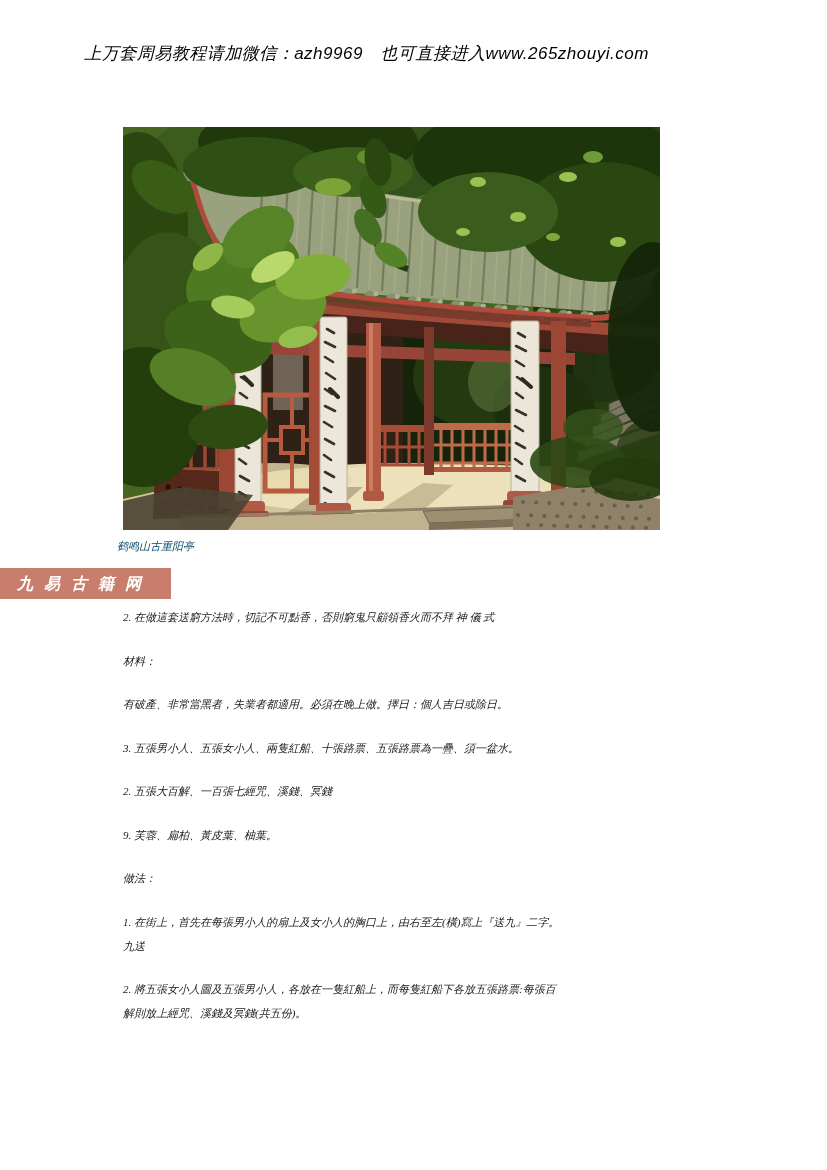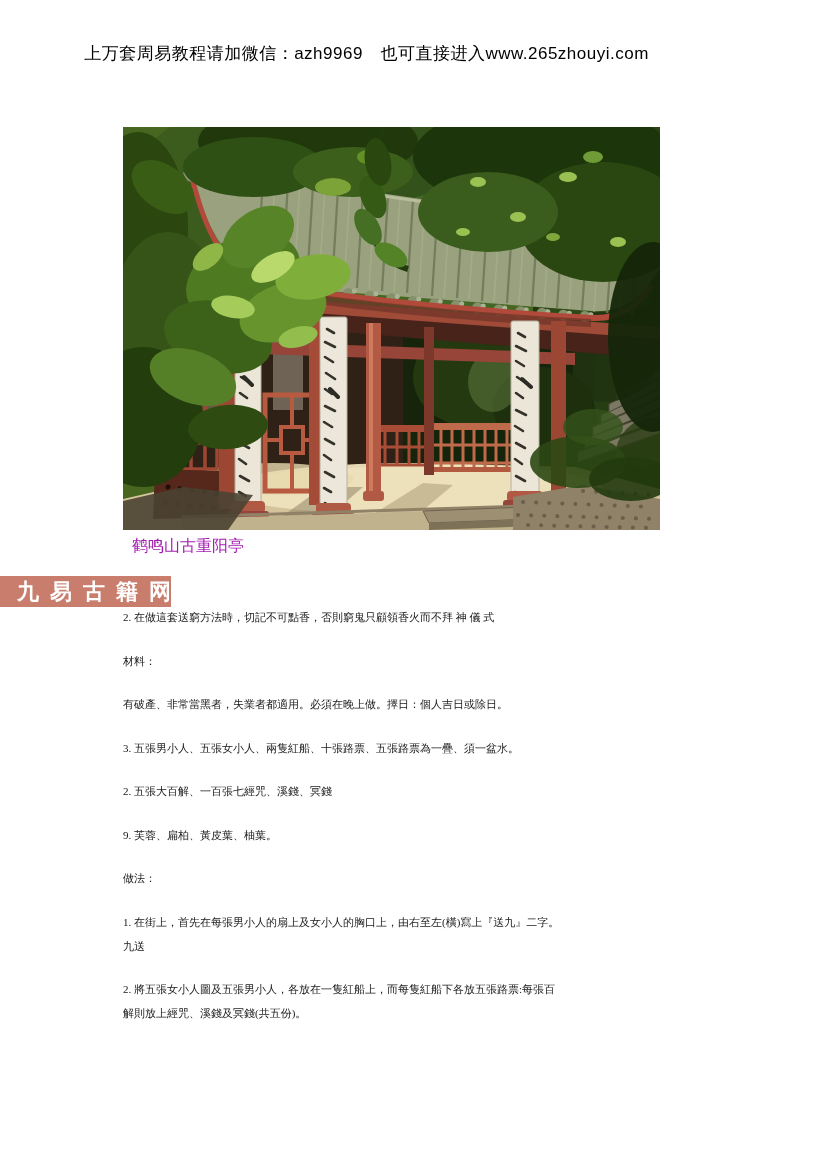--- a/index.html
+++ b/index.html
@@ -1,27 +1,27 @@
 <!DOCTYPE html>
 <html><head>
 <meta charset="utf-8">
 <style>
   html,body{margin:0;padding:0;background:#ffffff;}
   .page{position:relative;width:689px;height:1170px;background:#ffffff;overflow:hidden;
-        font-family:"Liberation Serif","DejaVu Serif",serif;color:#1b1b1b;}
+        font-family:"Liberation Serif","DejaVu Serif",serif;color:#1b1b1b;font-style:italic;}
   .header-promo{position:absolute;top:44px;left:0;width:100%;text-align:center;
         font-family:"Liberation Sans","DejaVu Sans",sans-serif;font-size:17px;line-height:20px;
         color:#000;letter-spacing:.5px;transform:translateX(22px);white-space:nowrap;}
   .photo-frame{position:absolute;top:127px;left:123px;width:537px;height:403px;}
   .photo-frame svg{display:block;width:537px;height:403px;}
-  .photo-caption{position:absolute;top:536px;left:132px;font-size:16px;line-height:20px;color:#a21caf;}
+  .photo-caption{position:absolute;top:536px;left:117px;font-size:11px;line-height:20px;color:#0c4a6e;}
   .watermark-banner{position:absolute;top:568px;left:0;width:171px;height:31px;background:#c97e6d;
-        color:#ffffff;font-weight:bold;font-size:22px;line-height:31px;padding-left:17px;
+        color:#ffffff;font-weight:bold;font-size:16px;line-height:31px;padding-left:17px;
         letter-spacing:11px;box-sizing:border-box;white-space:nowrap;overflow:hidden;
-        font-family:"Liberation Serif","DejaVu Serif",serif;margin-top:8px;}
+        font-family:"Liberation Serif","DejaVu Serif",serif;}
   .body-text{position:absolute;top:605px;left:123px;width:600px;font-size:11px;line-height:24px;color:#1a1a1a;}
   .body-text p{margin:0 0 19.5px 0;}
   .line{display:block;}
 </style>
 </head>
 <body>
 
 <div class="page">
 
   <div class="header-promo">上万套周易教程请加微信：azh9969　也可直接进入www.265zhouyi.com</div>

